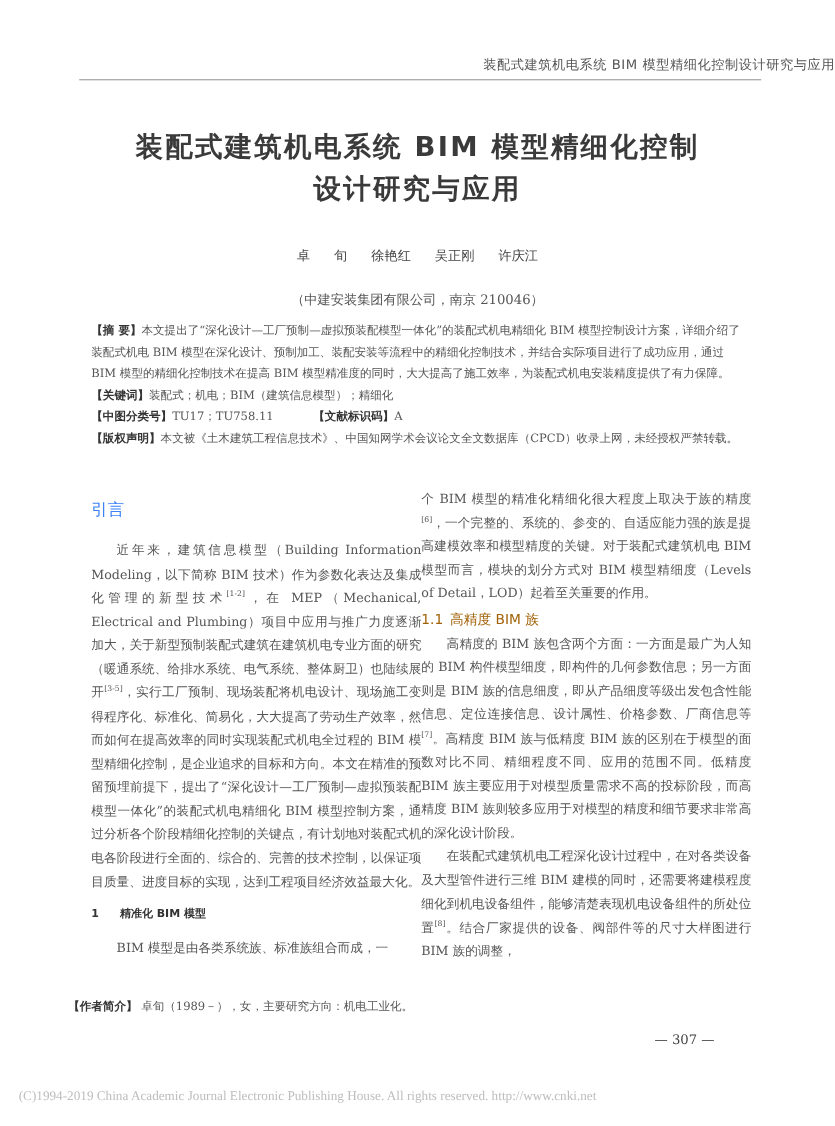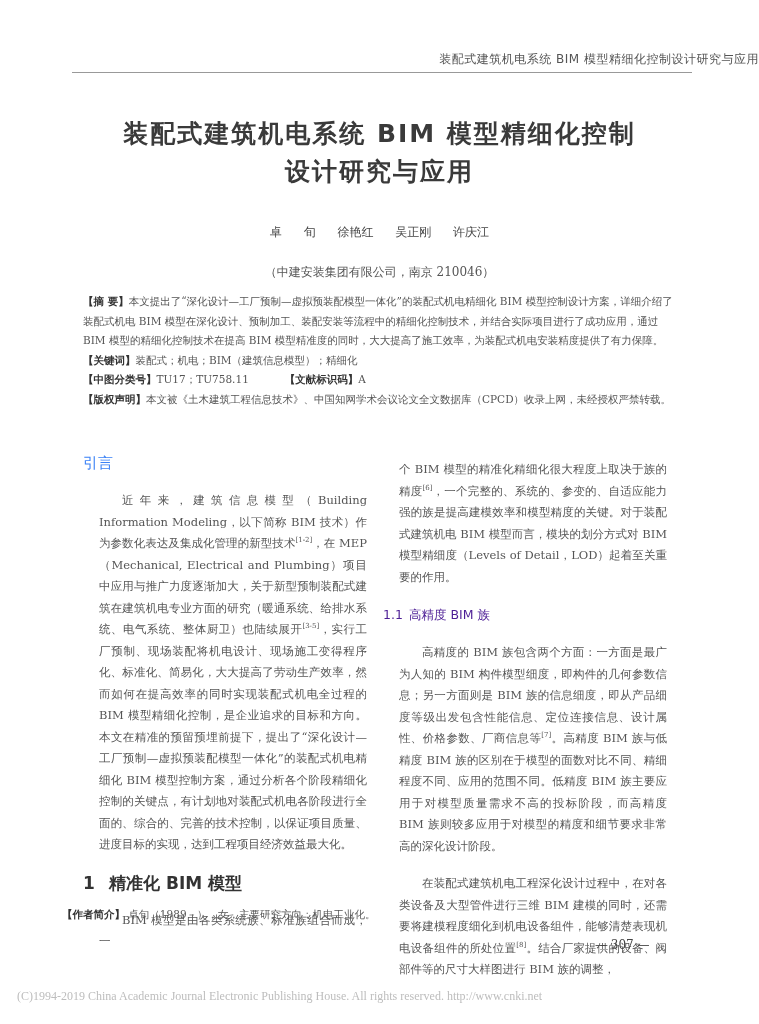--- a/index.html
+++ b/index.html
@@ -37,32 +37,32 @@
   }
   .abstract-block .label { font-weight: bold; color: #333; font-family: "DejaVu Sans", sans-serif; }
   .abstract-block p { margin: 0; }
   .abstract-block .gap { display: inline-block; width: 36px; }
   .col {
     position: absolute; width: 300px; font-size: 11.5px; line-height: 21.5px;
     color: #555; text-align: justify;
   }
   .col-left { left: 83px; top: 452px; }
   .col-right { left: 383px; top: 443px; }
-  .col p { margin: 16px; text-indent: 2em; }
+  .col p { margin: 0; text-indent: 2em; }
   .col p.noindent { text-indent: 0; }
   .h-intro {
     font-size: 15px; font-weight: normal; color: #3b82f6; margin: 0 0 16px 0;
     font-family: "DejaVu Sans", sans-serif; line-height: 22px;
   }
   .h-sec {
-    font-size: 17px; font-weight: bold; color: #333; margin: 8px 0 8px 0;
+    font-size: 10px; font-weight: bold; color: #333; margin: 8px 0 8px 0;
     font-family: "DejaVu Sans", sans-serif; line-height: 22px;
   }
   .h-sub {
-    font-size: 12.5px; color: #4c1d95; margin: 1px 0 1px 0; line-height: 22px;
+    font-size: 12.5px; color: #a16207; margin: 1px 0 1px 0; line-height: 22px;
     font-family: "DejaVu Sans", sans-serif;
   }
   .h-num { display: inline-block; width: 26px; }
   sup { font-size: 7px; line-height: 0; }
   .author-note {
     position: absolute; left: 62px; top: 908px; font-size: 10.5px; color: #555;
   }
   .author-note .label { font-weight: bold; color: #333; font-family: "DejaVu Sans", sans-serif; }
   .page-num {
     position: absolute; left: 595px; top: 938px; font-size: 12px; color: #444;

